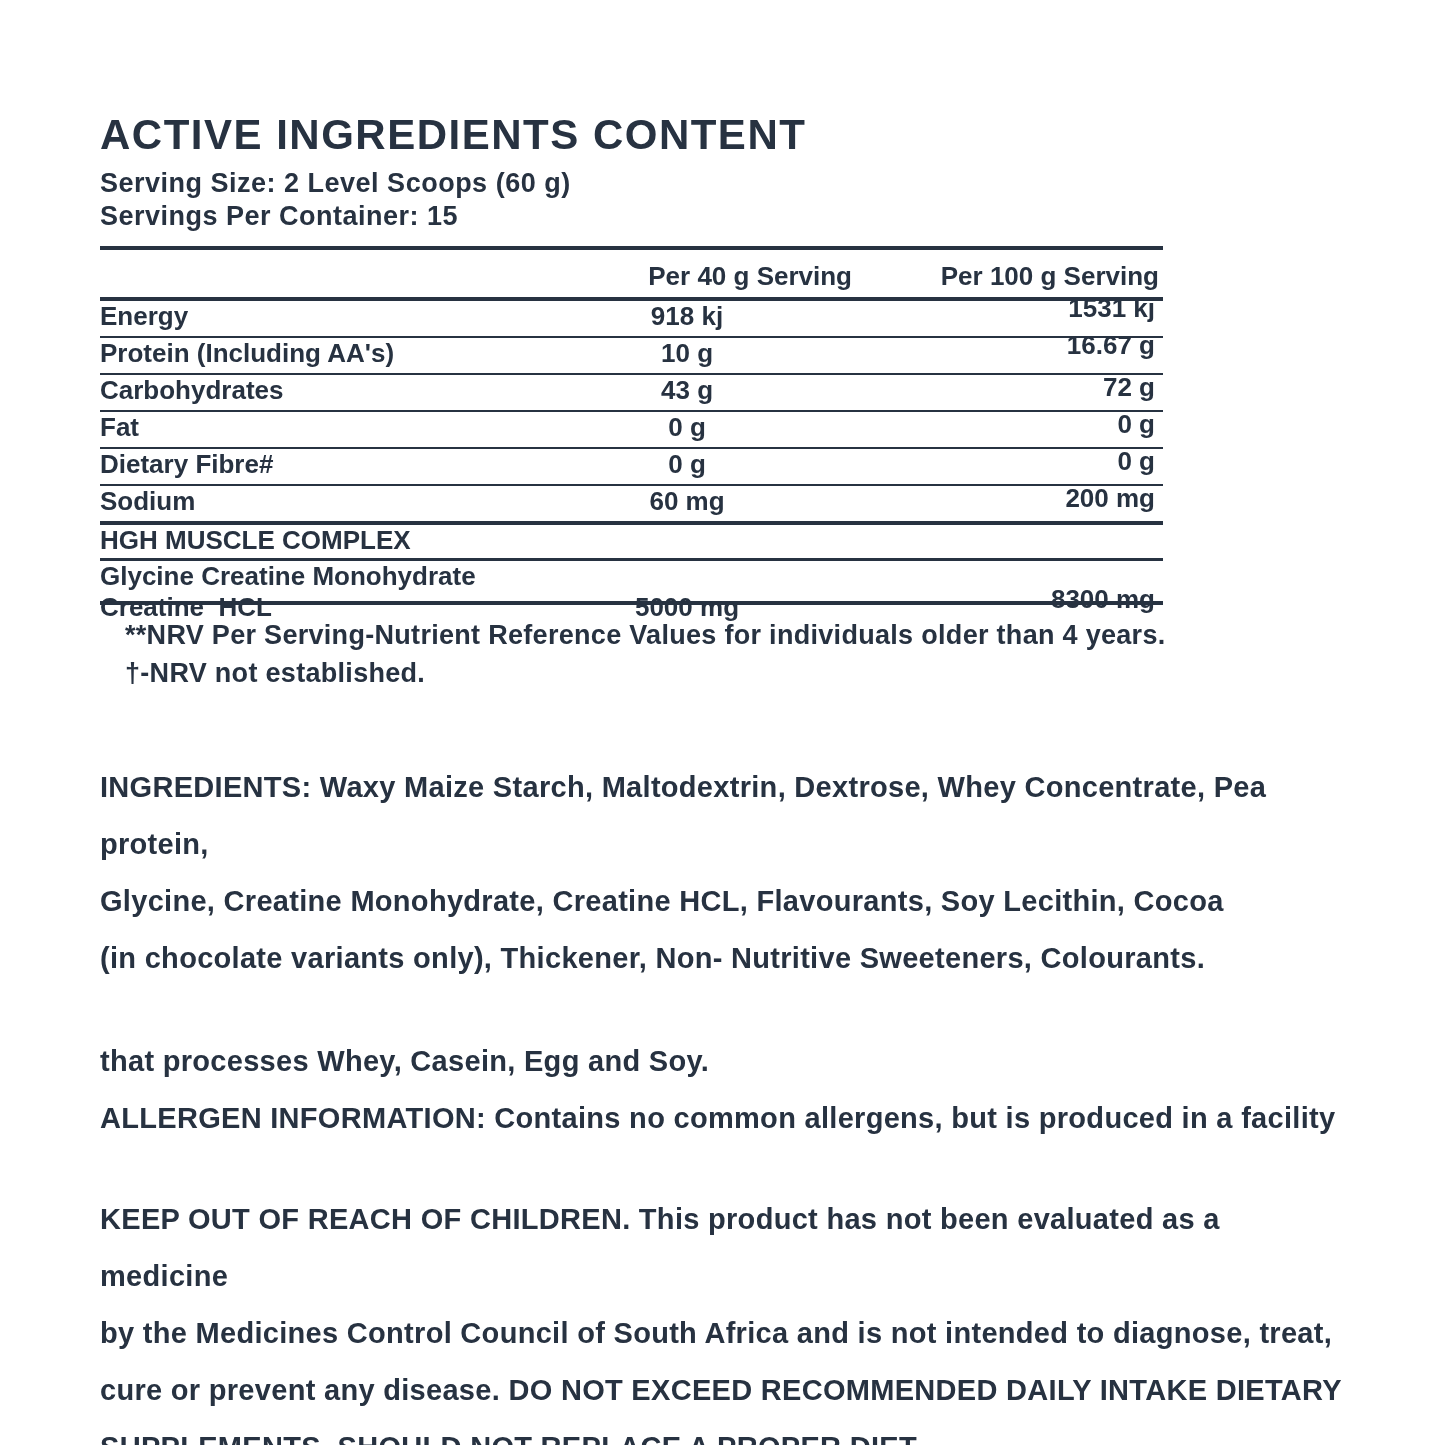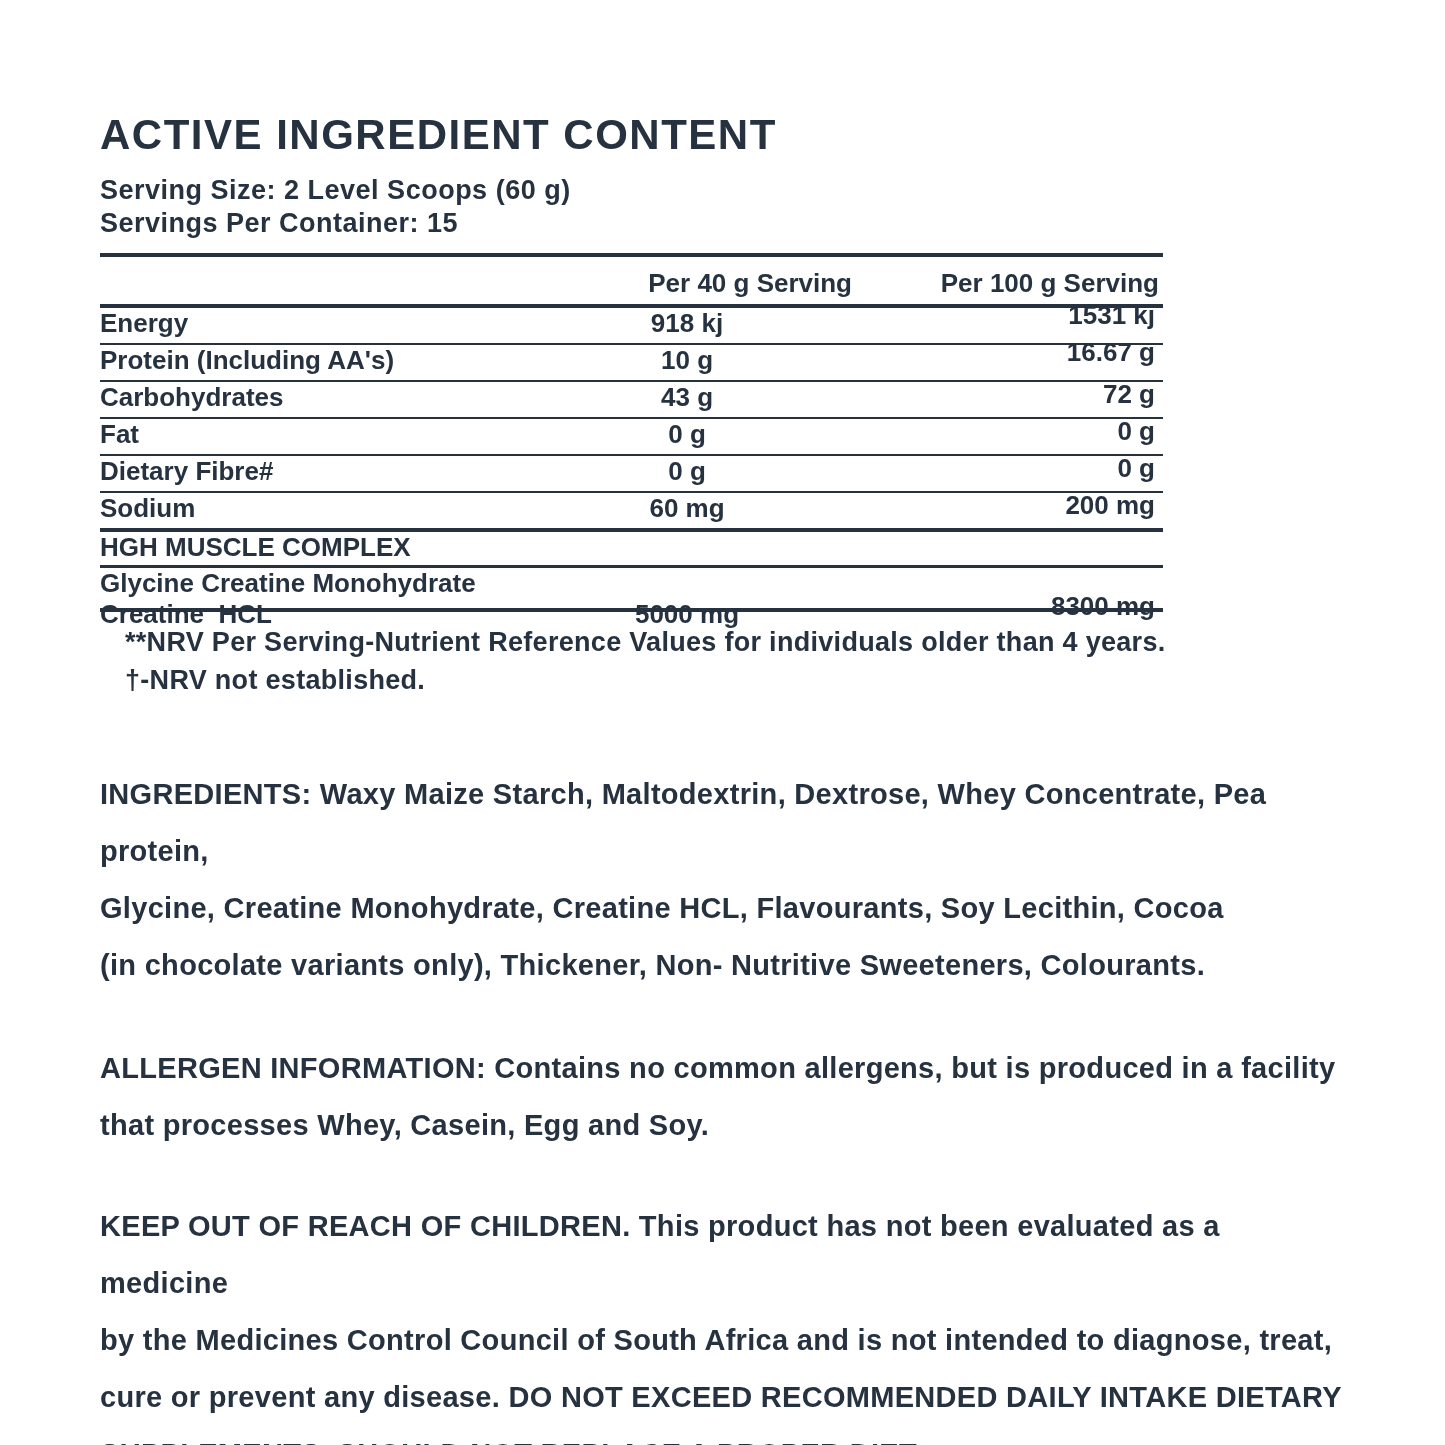--- a/index.html
+++ b/index.html
@@ -27,21 +27,21 @@
     font-weight: 700;
     letter-spacing: 1.5px;
     line-height: 50px;
   }
   .serving-line {
     font-size: 27px;
     font-weight: 700;
     letter-spacing: 0.5px;
     line-height: 33px;
   }
-  .serving-line.first { margin-top: 14px; }
+  .serving-line.first { margin-top: 7px; }
 
   
   .ntable {
     margin-top: 13px;
     width: 1063px;
     border-top: 4px solid #273241;
   }
   .t-header {
     display: grid;
     grid-template-columns: 1fr 330px 311px;
@@ -96,21 +96,21 @@
   }
   .para.ingredients { margin-top: 67px; }
   .para.allergen    { margin-top: 46px; }
   .para.warning     { margin-top: 44px; }
 </style>
 </head>
 <body>
 
 <div class="content">
 
-  <div class="title">ACTIVE INGREDIENT CONTENT</div>
+  <div class="title">ACTIVE INGREDIENTS CONTENT</div>
   <div class="serving-line first">Serving Size: 2 Level Scoops (60 g)</div>
   <div class="serving-line">Servings Per Container: 15</div>
 
   <div class="ntable">
 
     <div class="t-header">
       <div class="hcell"></div>
       <div class="hcell h60">Per 40 g Serving</div>
       <div class="hcell h100">Per 100 g Serving</div>
     </div>
@@ -170,22 +170,22 @@
     <div class="footnote-line">†-NRV not established.</div>
   </div>
 
   <div class="para ingredients">
     <div class="p-line">INGREDIENTS: Waxy Maize Starch, Maltodextrin, Dextrose, Whey Concentrate, Pea protein,</div>
     <div class="p-line">Glycine, Creatine Monohydrate, Creatine HCL, Flavourants, Soy Lecithin, Cocoa</div>
     <div class="p-line">(in chocolate variants only), Thickener, Non- Nutritive Sweeteners, Colourants.</div>
   </div>
 
   <div class="para allergen">
+    <div class="p-line">that processes Whey, Casein, Egg and Soy.</div>
     <div class="p-line">ALLERGEN INFORMATION: Contains no common allergens, but is produced in a facility</div>
-    <div class="p-line">that processes Whey, Casein, Egg and Soy.</div>
   </div>
 
   <div class="para warning">
     <div class="p-line">KEEP OUT OF REACH OF CHILDREN. This product has not been evaluated as a medicine</div>
     <div class="p-line">by the Medicines Control Council of South Africa and is not intended to diagnose, treat,</div>
     <div class="p-line">cure or prevent any disease. DO NOT EXCEED RECOMMENDED DAILY INTAKE DIETARY</div>
     <div class="p-line">SUPPLEMENTS. SHOULD NOT REPLACE A PROPER DIET.</div>
   </div>
 
 </div>

